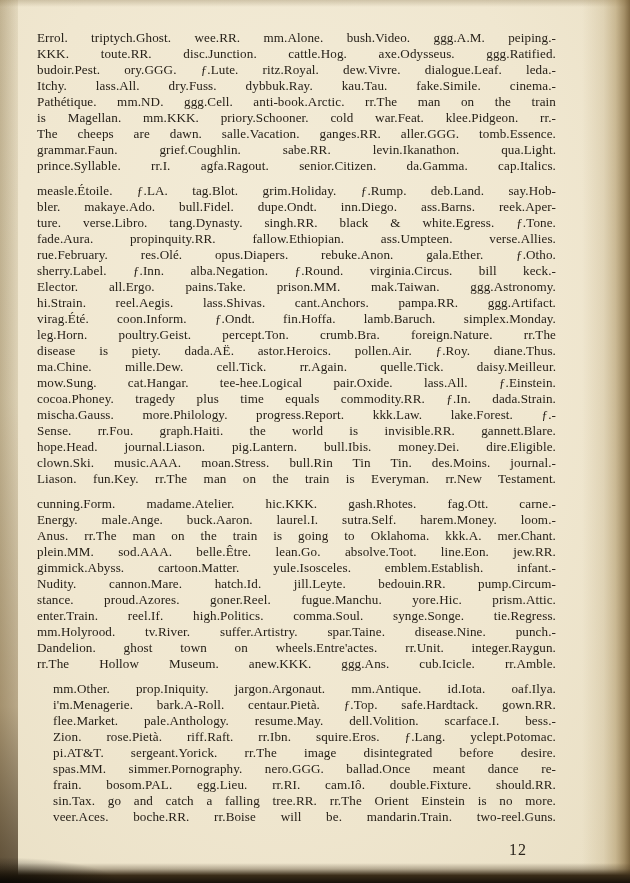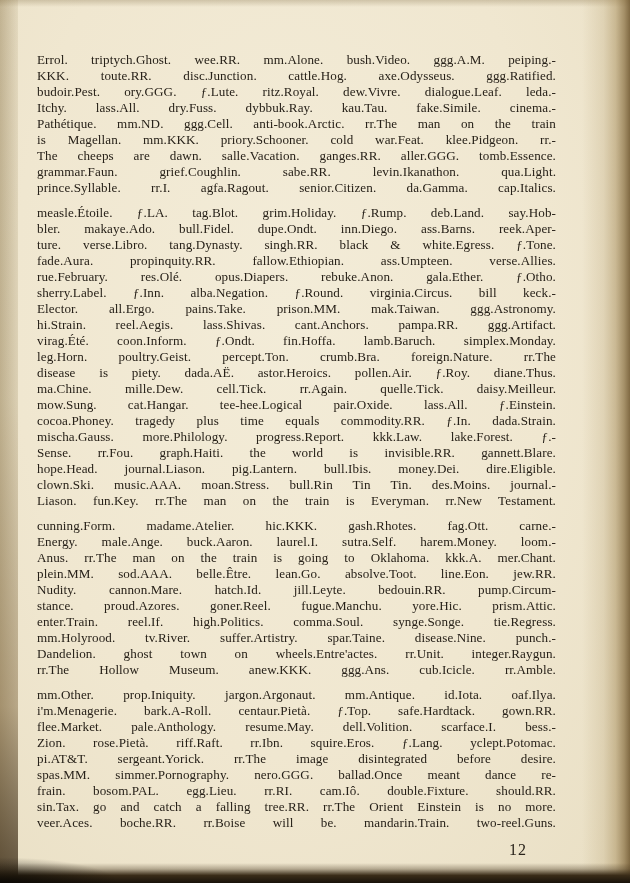--- a/index.html
+++ b/index.html
@@ -53,29 +53,29 @@
   }
   .edge-bottom-left {
     position: absolute; bottom: 0; left: 0; width: 120px; height: 26px;
     background: radial-gradient(ellipse at 0% 100%, rgba(10,8,4,0.85) 0%, rgba(10,8,4,0) 70%);
     pointer-events: none;
   }
 
   .text-block {
     position: absolute;
     left: 37px;
-    top: 52px;
+    top: 30px;
     width: 519px;
     color: #272119;
     font-size: 13.1px;
     line-height: 16px;
     letter-spacing: 0.1px;
   }
   .para { margin: 0 0 9px 0; }
-  .para:last-child { margin-bottom: 0; }
+  .para:last-child { margin-bottom: 0; margin-left: 16px; }
   .line {
     text-align: justify;
     text-align-last: justify;
     -moz-text-align-last: justify;
     white-space: normal;
   }
   .it { }
 
   .page-number {
     position: absolute;
@@ -121,20 +121,21 @@
         <div class="line"><span>Sense. rr.</span><span class="it">Fou</span><span>. graph.Haiti. the world is invisible.RR. gannett.Blare.</span></div>
         <div class="line"><span>hope.Head. journal.Liason. pig.Lantern. bull.Ibis. money.Dei. dire.Eligible.</span></div>
         <div class="line"><span>clown.Ski. music.AAA. moan.Stress. bull.Rin Tin Tin. des.Moins. journal.-</span></div>
         <div class="line"><span>Liason. fun.Key. rr.The man on the train is Everyman. rr.New Testament.</span></div>
       </div>
       <div class="para">
         <div class="line"><span>cunning.Form. madame.Atelier. hic.KKK. gash.Rhotes. fag.Ott. carne.-</span></div>
         <div class="line"><span>Energy. male.Ange. buck.Aaron. laurel.I. sutra.Self. harem.Money. loom.-</span></div>
         <div class="line"><span>Anus. rr.The man on the train is going to </span><span class="it">Oklahoma</span><span>. kkk.A. mer.Chant.</span></div>
         <div class="line"><span>plein.MM. sod.AAA. belle.Être. lean.Go. absolve.Toot. line.Eon. jew.RR.</span></div>
+        <div class="line"><span>gimmick.Abyss. cartoon.Matter. yule.Isosceles. emblem.Establish. infant.-</span></div>
         <div class="line"><span>Nudity. cannon.Mare. hatch.Id. jill.Leyte. bedouin.RR. pump.Circum-</span></div>
         <div class="line"><span>stance. proud.Azores. goner.Reel. fugue.Manchu. yore.Hic. prism.Attic.</span></div>
         <div class="line"><span>enter.Train. reel.If. high.Politics. comma.Soul. synge.Songe. tie.Regress.</span></div>
         <div class="line"><span>mm.Holyrood. tv.River. suffer.Artistry. spar.Taine. disease.Nine. punch.-</span></div>
         <div class="line"><span>Dandelion. ghost town on wheels.Entre'actes. rr.Unit. integer.Raygun.</span></div>
         <div class="line"><span>rr.The Hollow Museum. anew.KKK. ggg.Ans. cub.Icicle. rr.Amble.</span></div>
       </div>
       <div class="para">
         <div class="line"><span>mm.Other. prop.Iniquity. jargon.Argonaut. mm.Antique. id.Iota. oaf.Ilya.</span></div>
         <div class="line"><span>i'm.Menagerie. bark.A-Roll. centaur.Pietà. ƒ.Top. safe.Hardtack. gown.RR.</span></div>

